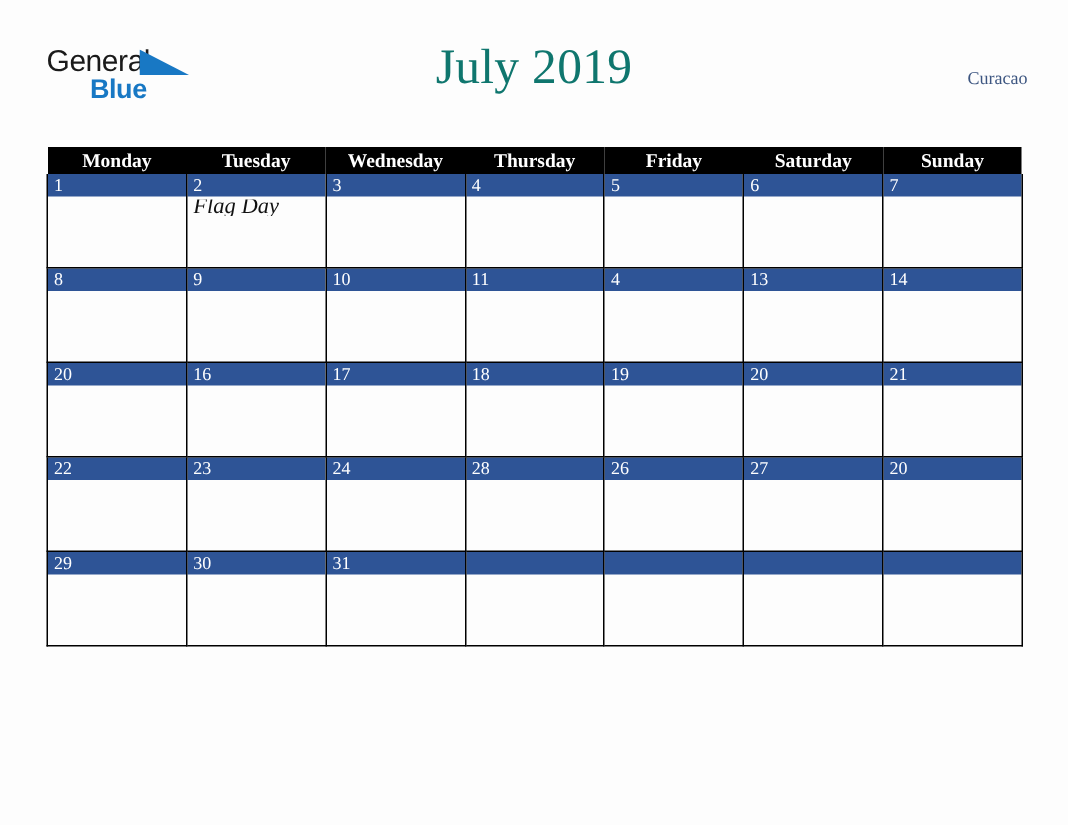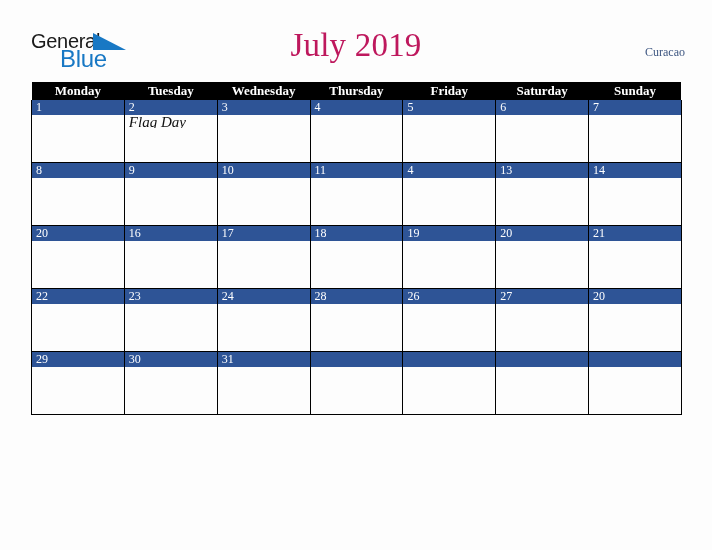--- a/index.html
+++ b/index.html
@@ -41,22 +41,22 @@
     font-weight: 400;
     color: #1a1a1a;
     letter-spacing: -0.3px;
     line-height: 20px;
   }
   .logo-blue {
     position: absolute;
     left: 29px;
     top: 18px;
     font-family: "Liberation Sans", sans-serif;
-    font-size: 24px;
-    font-weight: 400;
+    font-size: 18px;
+    font-weight: 700;
     color: #1878c4;
     letter-spacing: -0.3px;
     line-height: 20px;
   }
   .logo-triangle {
     position: absolute;
     left: 62px;
     top: 2px;
     width: 34px;
     height: 18px;
@@ -65,21 +65,21 @@
   
   .cal-title {
     position: absolute;
     left: 0;
     top: 27px;
     width: 712px;
     text-align: center;
     font-family: "Liberation Serif", serif;
     font-size: 33px;
     font-weight: 400;
-    color: #be185d;
+    color: #0f766e;
     letter-spacing: 0.2px;
   }
 
   
   .cal-locale {
     position: absolute;
     right: 27px;
     top: 45px;
     font-family: "Liberation Serif", serif;
     font-size: 12px;
@@ -90,20 +90,21 @@
   .cal-wrap {
     position: absolute;
     left: 31px;
     top: 82px;
     width: 650px;
   }
   table.cal {
     border-collapse: collapse;
     table-layout: fixed;
     width: 650px;
+    margin-top: 16px;
   }
   table.cal col { width: 92.857px; }
 
   thead th.dow {
     background: #000000;
     color: #ffffff;
     font-family: "Liberation Serif", serif;
     font-size: 13px;
     font-weight: 700;
     text-align: center;

